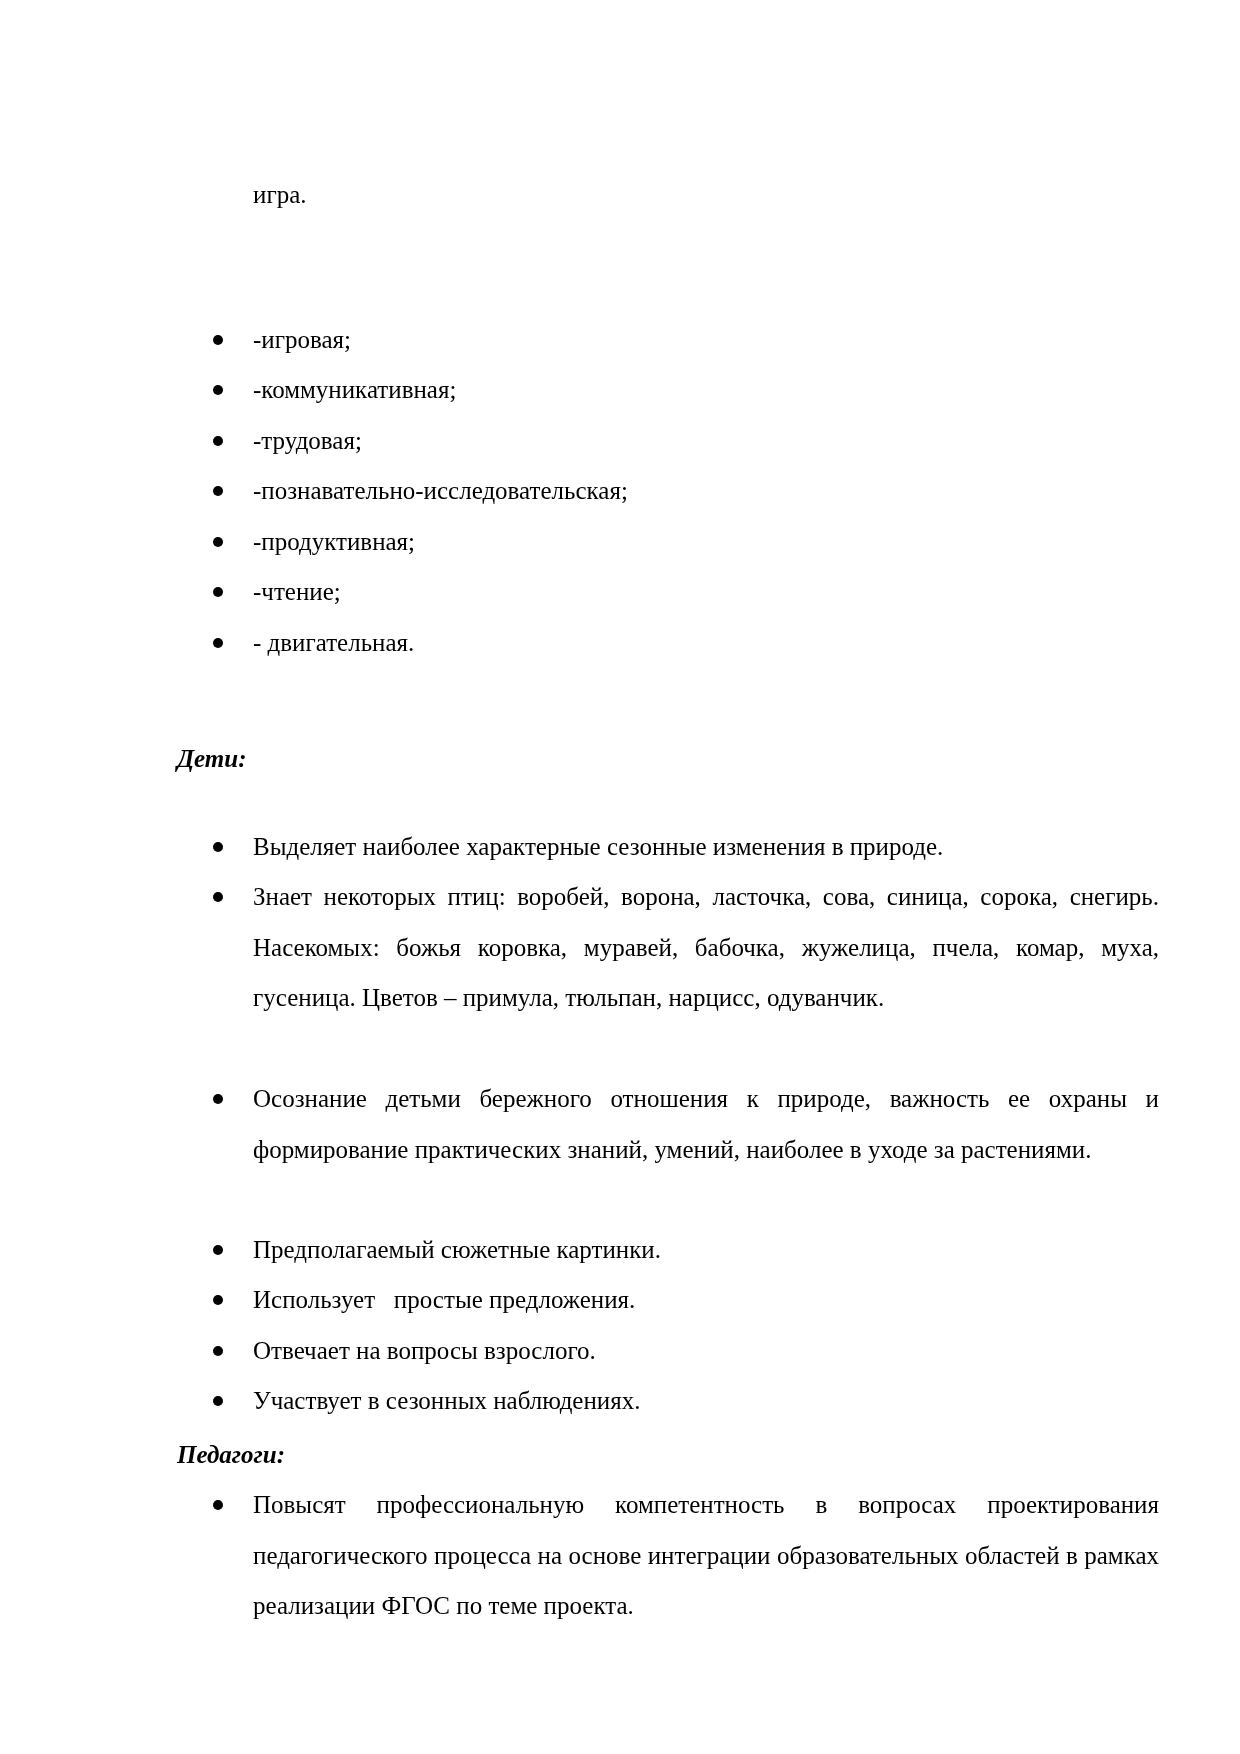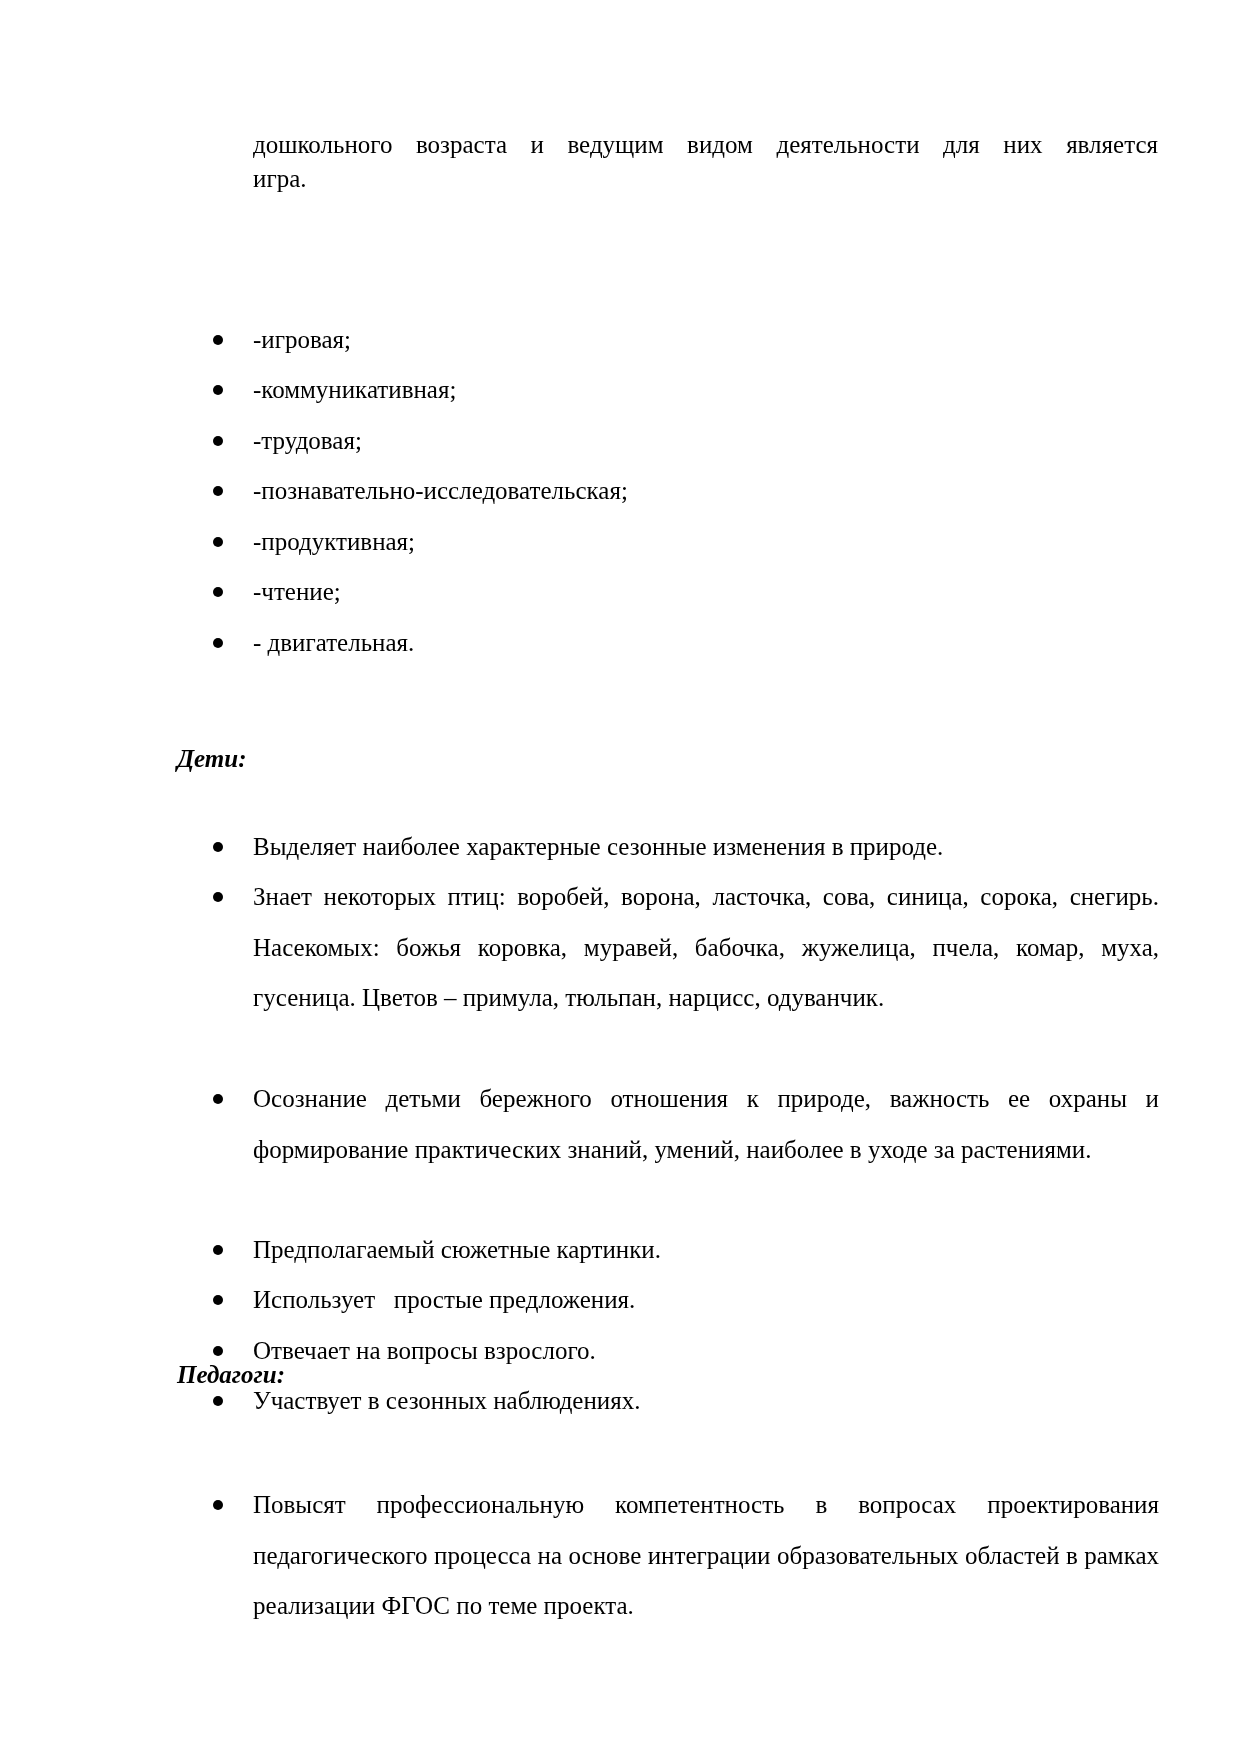--- a/index.html
+++ b/index.html
@@ -23,22 +23,21 @@
     position: absolute; left: 253px; width: 906px;
     line-height: 50.5px; text-align: justify; text-align-last: left;
   }
   .justify-full { text-align-last: justify; }
 </style>
 </head>
 <body>
 
 <div class="page">
 
-  <div class="para justify-full" style="top:120px;">дошкольного возраста и ведущим видом деятельности для них является</div>
-  <div class="line" style="left:253px; top:164px;">игра.</div>
+  <div class="line" style="left:253px; top:180px;">игра.</div>
 
 
   <div class="bullet-item" style="top:315px;">
     <span class="bullet" style="top:20px;"></span>
     <span class="bullet-text">-игровая;</span>
   </div>
   <div class="bullet-item" style="top:365px;">
     <span class="bullet" style="top:20px;"></span>
     <span class="bullet-text">-коммуникативная;</span>
   </div>
@@ -87,20 +86,20 @@
   </div>
   <div class="bullet-item" style="top:1326px;">
     <span class="bullet" style="top:20px;"></span>
     <span class="bullet-text">Отвечает на вопросы взрослого.</span>
   </div>
   <div class="bullet-item" style="top:1376px;">
     <span class="bullet" style="top:20px;"></span>
     <span class="bullet-text">Участвует в сезонных наблюдениях.</span>
   </div>
 
-  <div class="subheading" style="top:1360px;">Педагоги:</div>
+  <div class="subheading" style="top:1440px;">Педагоги:</div>
 
   <div class="bullet-item" style="top:1480px;">
     <span class="bullet" style="top:20px;"></span>
     <span class="bullet-text">Повысят профессиональную компетентность в вопросах проектирования педагогического процесса на основе интеграции образовательных областей в рамках реализации ФГОС по теме проекта.</span>
   </div>
 
 </div>
 
 </body></html>

